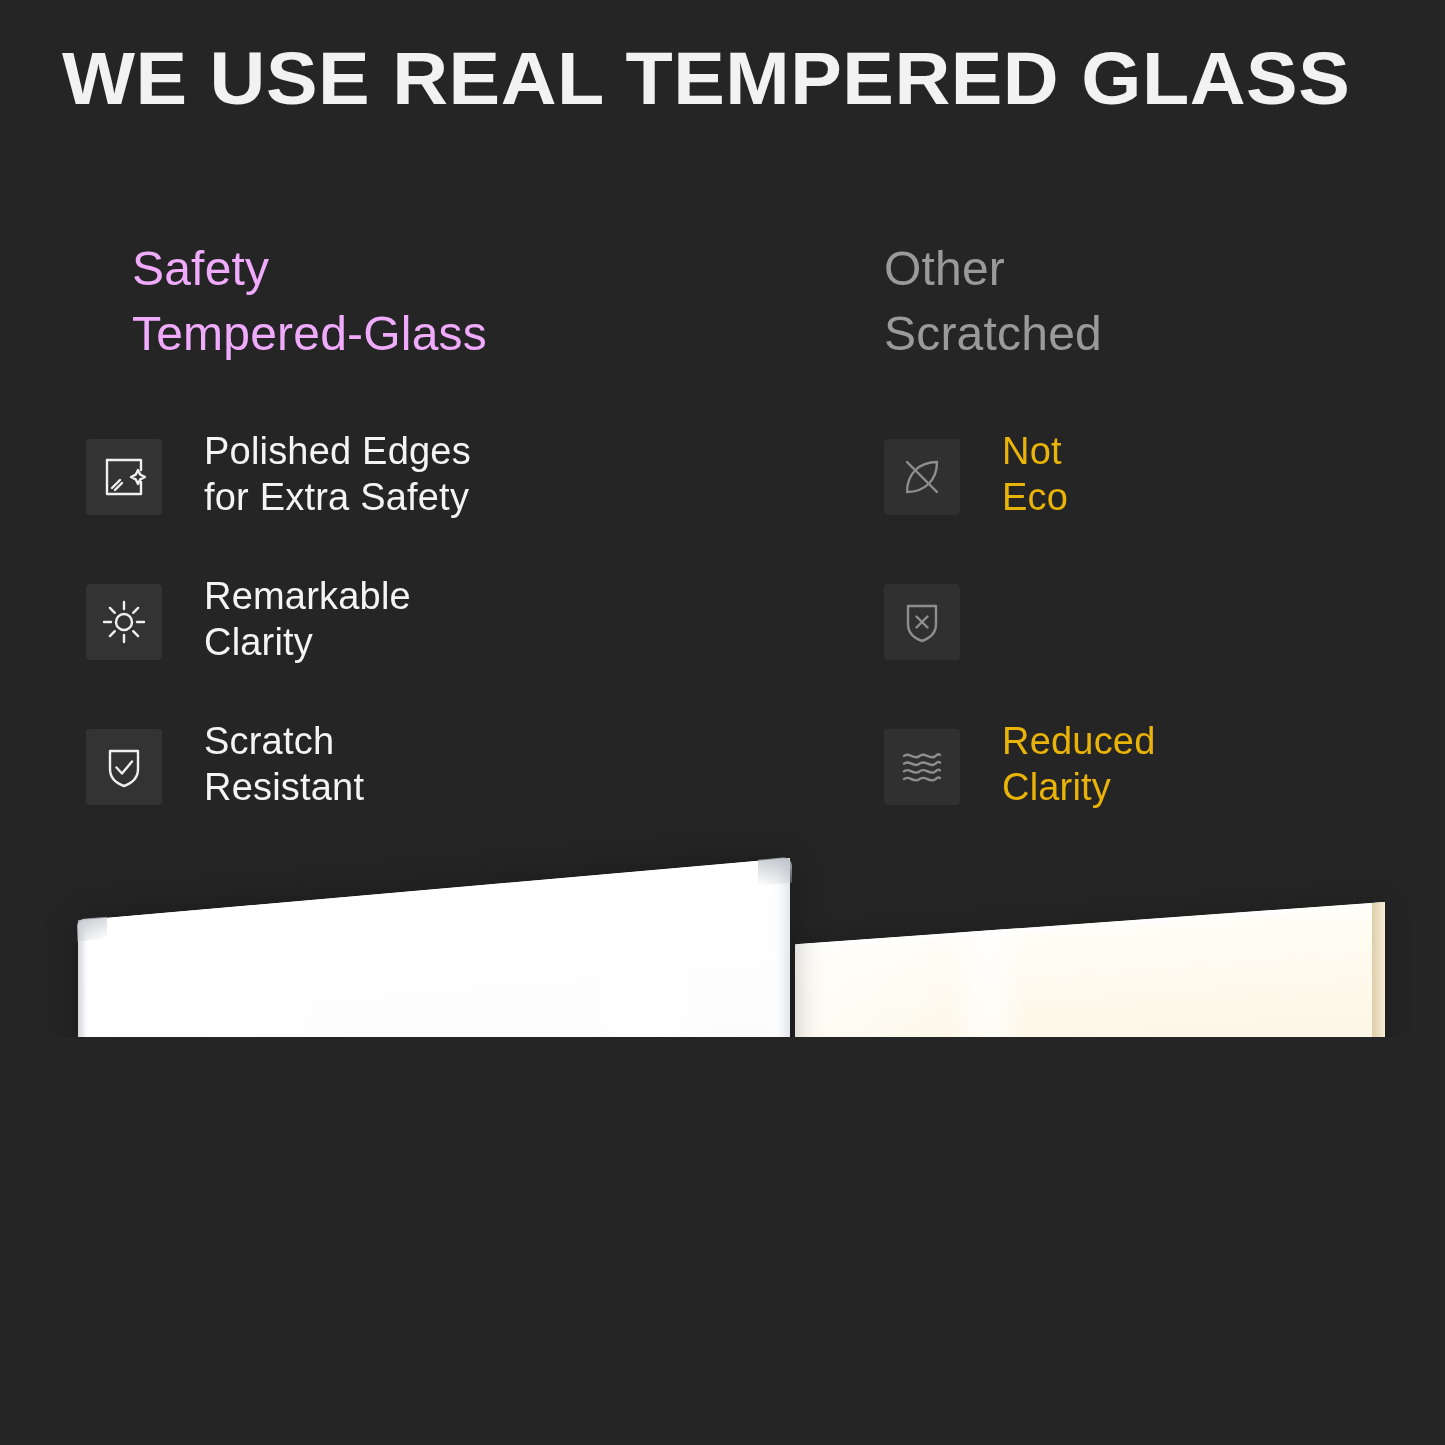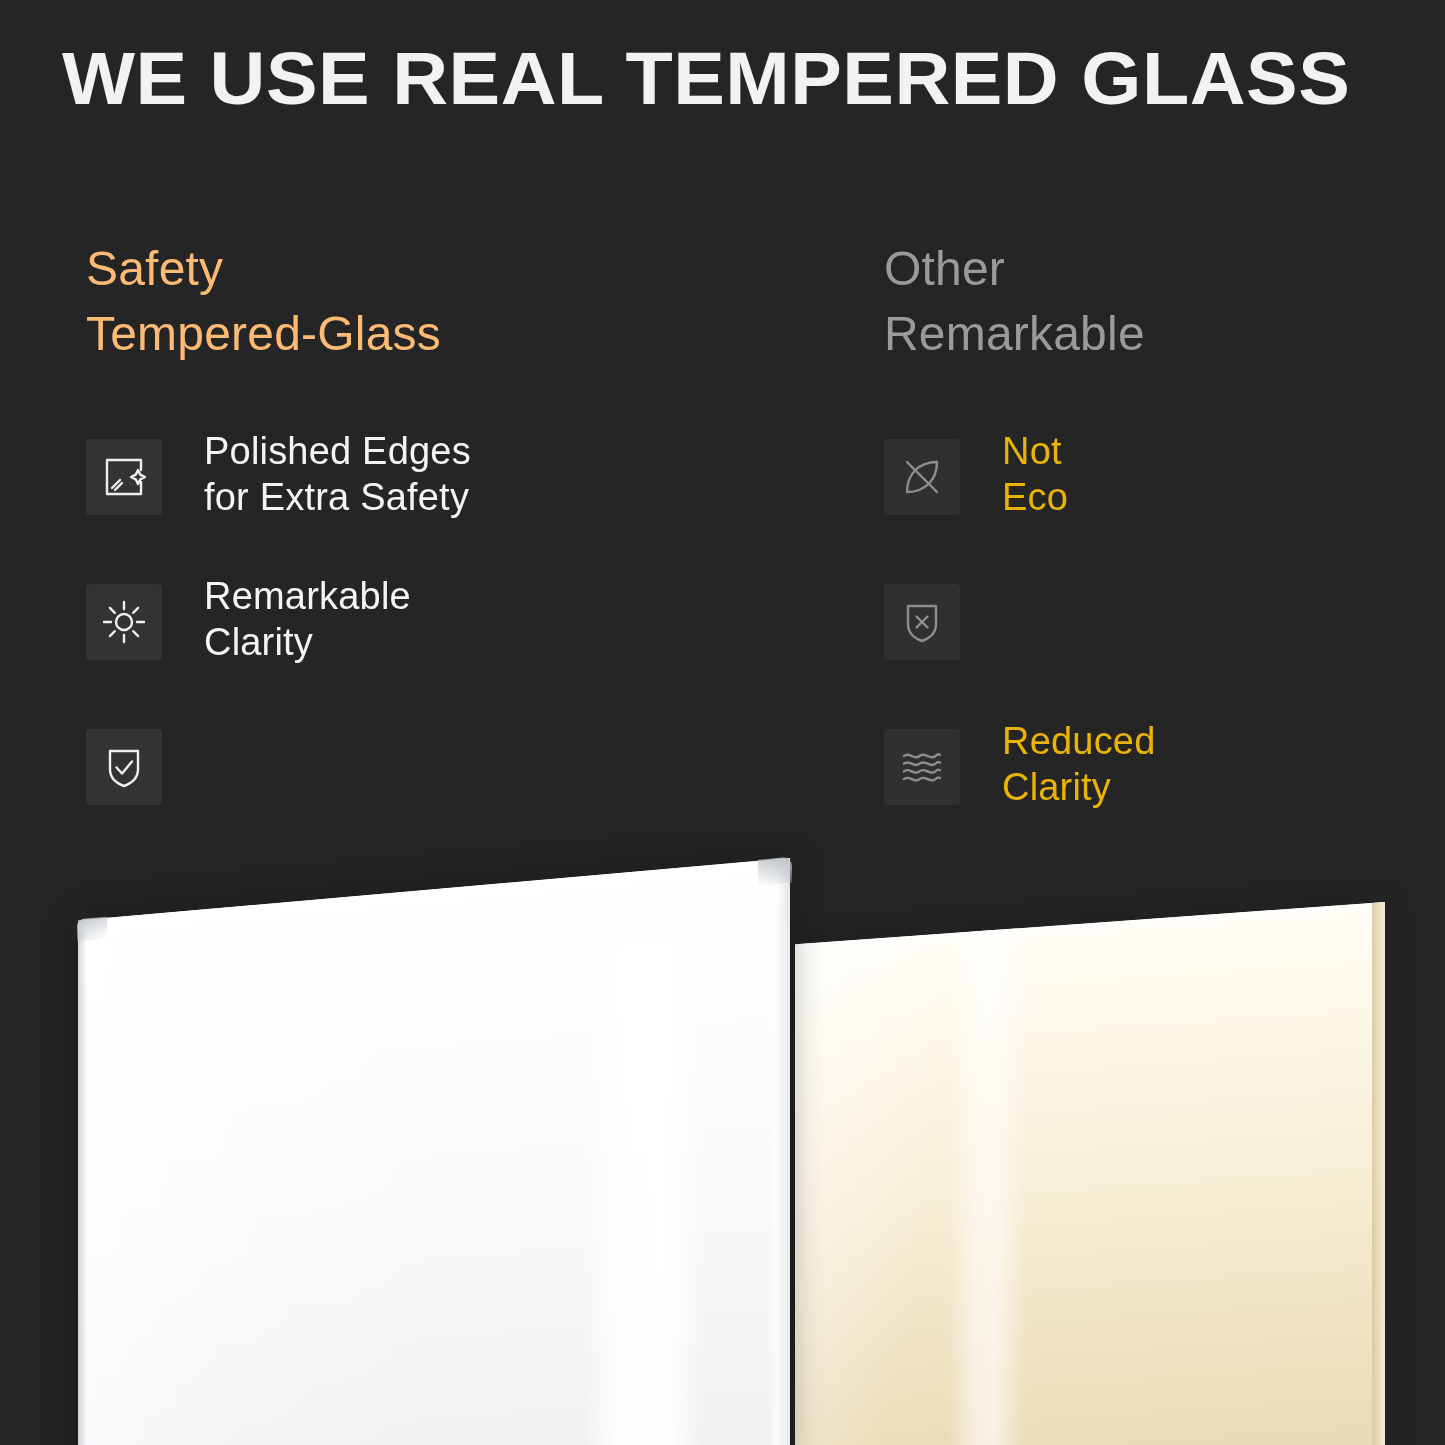--- a/index.html
+++ b/index.html
@@ -5,21 +5,21 @@
   html,body{margin:0;padding:0;}
   body{
     width:1445px;height:1445px;
     background:#252525;
     font-family:"Liberation Sans","DejaVu Sans",sans-serif;
     overflow:hidden;
     position:relative;
   }
   #page{
     position:absolute;inset:0;
-    width:1445px;height:1445px;
+    width:1445px;height:1037px;
     background:#252525;
     overflow:hidden;
   }
 
   
   .title{
     position:absolute;
     left:62px;top:42px;
     width:1330px;
     color:#f2f2f2;
@@ -38,21 +38,21 @@
   .col-right{left:884px;width:540px;}
 
   .col-head{
     font-size:48px;
     font-weight:400;
     line-height:1.36;
     letter-spacing:0.2px;
     margin:0 0 0 0;
     white-space:pre-line;
   }
-  .col-left .col-head{color:#fdba74;}
+  .col-left .col-head{color:#f0abfc;margin-left:46px;}
   .col-right .col-head{color:#9a9a9a;}
 
   
   .features{margin-top:58px;}
   .feature{
     display:flex;
     align-items:center;
     height:98px;
     margin-bottom:47px;
   }
@@ -230,28 +230,30 @@
 Clarity</div>
       </div>
 
       <div class="feature">
         <div class="tile">
           <svg width="46" height="46" viewBox="0 0 46 46" fill="none" stroke-width="2.4" stroke-linecap="round" stroke-linejoin="round">
             <path d="M9 7 H37 V25 C37 34 30 39.5 23 42 C16 39.5 9 34 9 25 Z"></path>
             <path d="M15.5 23.5 L21 29.5 L31 17.5"></path>
           </svg>
         </div>
+        <div class="feat-label">Scratch
+Resistant</div>
       </div>
 
     </div>
   </div>
 
   <div class="col col-right">
     <div class="col-head">Other
-Remarkable</div>
+Scratched</div>
 
     <div class="features">
 
       <div class="feature">
         <div class="tile">
           <svg width="46" height="46" viewBox="0 0 46 46" fill="none" stroke-width="2.4" stroke-linecap="round" stroke-linejoin="round">
             <path d="M8 38 C8 20 20 8 38 8 C38 26 26 38 8 38 Z"></path>
             <path d="M8 8 L38 38"></path>
           </svg>
         </div>

